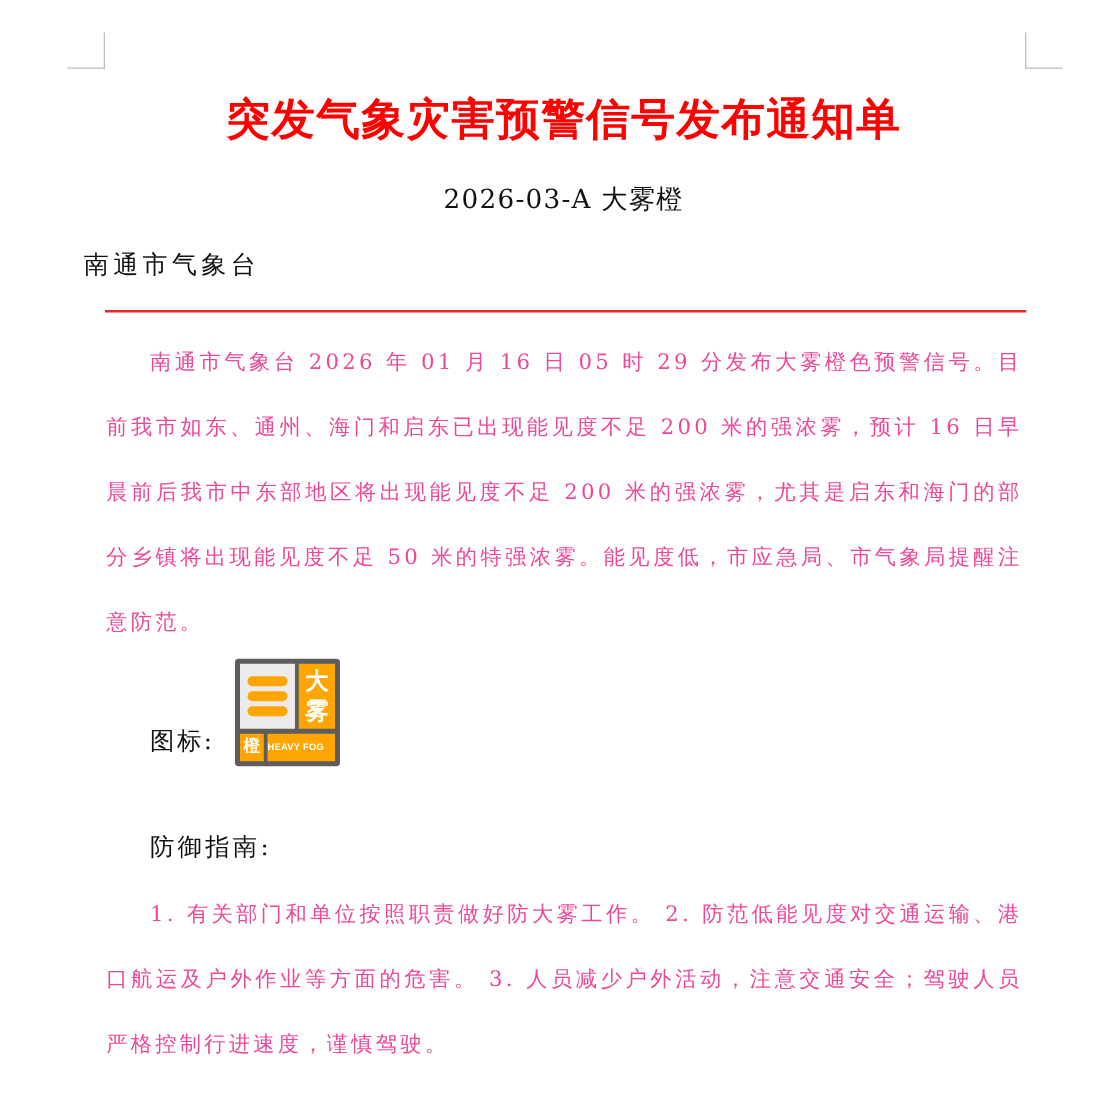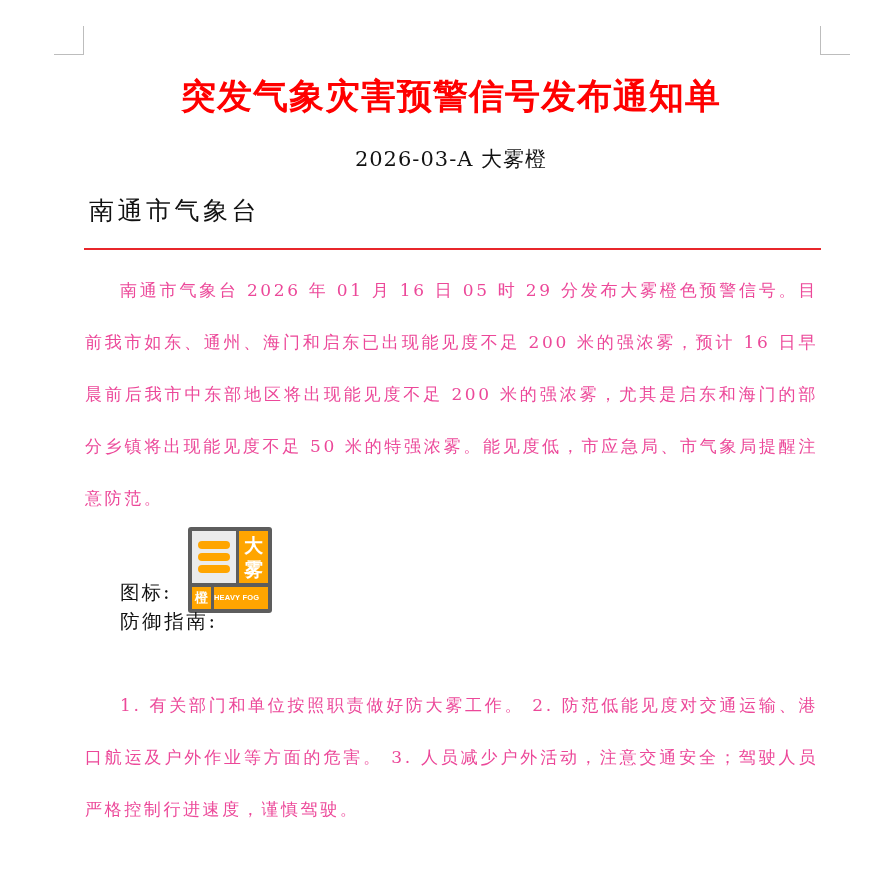--- a/index.html
+++ b/index.html
@@ -59,24 +59,24 @@
       text-align: center;
       font-size: 21px;
       line-height: 32px;
       letter-spacing: 1px;
       color: #111;
       white-space: nowrap;
     }
     .issuer-row {
       position: absolute;
       top: 196px;
-      left: 89px;
+      left: 67px;
       width: 731px;
       height: 30px;
-      font-size: 25px;
+      font-size: 20px;
       line-height: 30px;
     }
     .issuer {
       position: absolute;
       left: 0;
       top: 0;
       letter-spacing: 3.5px;
       white-space: nowrap;
     }
     .date {
@@ -197,28 +197,28 @@
       font-family: "Liberation Sans", "DejaVu Sans", sans-serif;
       font-weight: bold;
       font-size: 7.5px;
       line-height: 22px;
       letter-spacing: 0.2px;
       white-space: nowrap;
     }
     .guide-heading {
       position: absolute;
       left: 120px;
-      top: 608px;
+      top: 664px;
       font-size: 19.5px;
       line-height: 28px;
       letter-spacing: 2.6px;
       white-space: nowrap;
     }
     .para-guide {
-      top: 679px;
+      top: 706px;
     }
   </style>
 </head>
 <body>
 
 <div class="corner corner-tl"></div>
 <div class="corner corner-tr"></div>
 
 <div class="title">突发气象灾害预警信号发布通知单</div>
 

